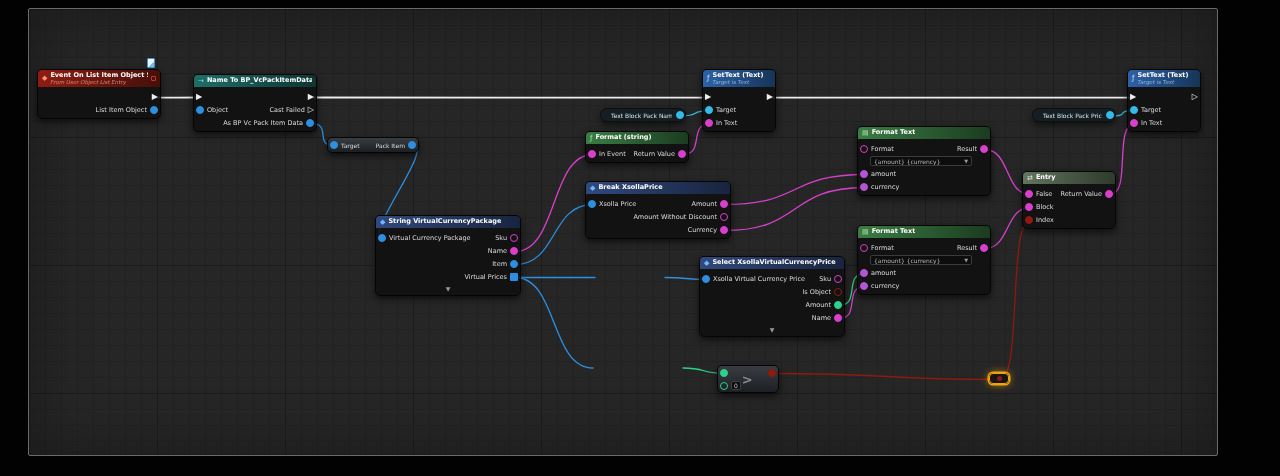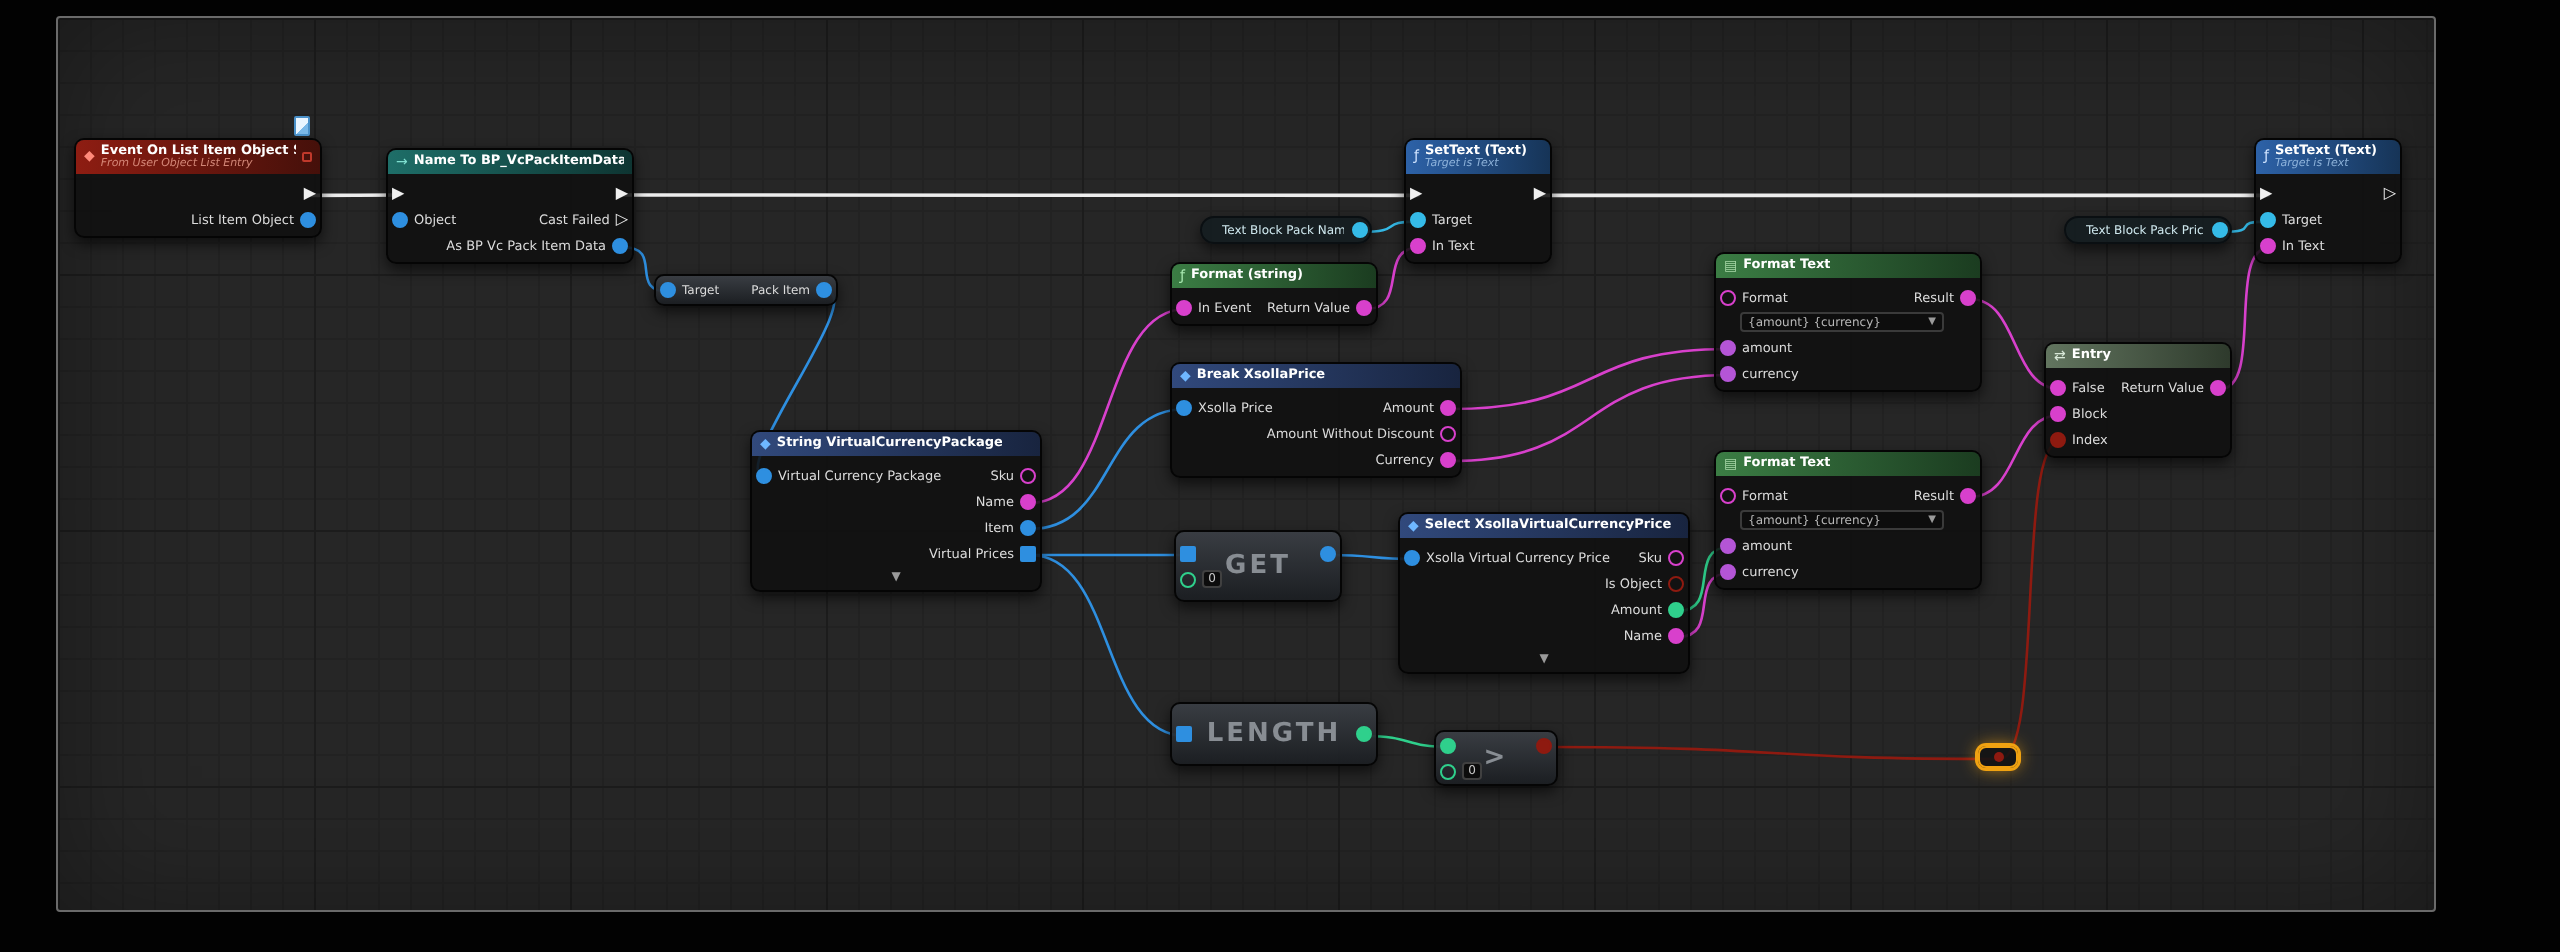--- a/index.html
+++ b/index.html
@@ -389,40 +389,20 @@
           </div>
           <div class="row">
             <span class="pgrp in">
               <span class="pin circle" style="border-color: rgb(180, 85, 214); background: rgb(180, 85, 214);"></span>
               <span class="plabel">currency</span>
             </span>
             <span class="pgrp out"></span>
           </div>
         </div>
       </div>
-      <div class="node kind-compact" style="left: 558px; top: 256px; width: 84px; height: 36px;">
-        <span class="watermark">GET</span>
-        <div class="body">
-          <div class="row">
-            <span class="pgrp in">
-              <span class="pin parray" style="background: rgb(46, 143, 224);"></span>
-            </span>
-            <span class="pgrp out">
-              <span class="pin circle" style="border-color: rgb(46, 143, 224); background: rgb(46, 143, 224);"></span>
-            </span>
-          </div>
-          <div class="row">
-            <span class="pgrp in">
-              <span class="pin circle" style="border-color: rgb(47, 208, 140);"></span>
-              <span class="valbox">0</span>
-            </span>
-            <span class="pgrp out"></span>
-          </div>
-        </div>
-      </div>
       <div class="node" style="left: 670px; top: 247px; width: 146px;">
         <div class="hdr hdr-break">
           <span class="icon" style="color: rgb(111, 183, 255);">◆</span>
           <span class="twrap">
             <span class="ttl">Select XsollaVirtualCurrencyPrice</span>
           </span>
         </div>
         <div class="body">
           <div class="row">
             <span class="pgrp in">
@@ -526,33 +506,20 @@
               <span class="plabel">Target</span>
             </span>
             <span class="pgrp out"></span>
           </div>
           <div class="row">
             <span class="pgrp in">
               <span class="pin circle" style="border-color: rgb(216, 64, 204); background: rgb(216, 64, 204);"></span>
               <span class="plabel">In Text</span>
             </span>
             <span class="pgrp out"></span>
-          </div>
-        </div>
-      </div>
-      <div class="node kind-compact" style="left: 556px; top: 342px; width: 104px; height: 32px;">
-        <span class="watermark">LENGTH</span>
-        <div class="body">
-          <div class="row">
-            <span class="pgrp in">
-              <span class="pin parray" style="background: rgb(46, 143, 224);"></span>
-            </span>
-            <span class="pgrp out">
-              <span class="pin circle" style="border-color: rgb(47, 208, 140); background: rgb(47, 208, 140);"></span>
-            </span>
           </div>
         </div>
       </div>
       <div class="node kind-compact" style="left: 688px; top: 356px; width: 62px; height: 28px;">
         <span class="watermark">&gt;</span>
         <div class="body">
           <div class="row">
             <span class="pgrp in">
               <span class="pin circle" style="border-color: rgb(47, 208, 140); background: rgb(47, 208, 140);"></span>
             </span>

